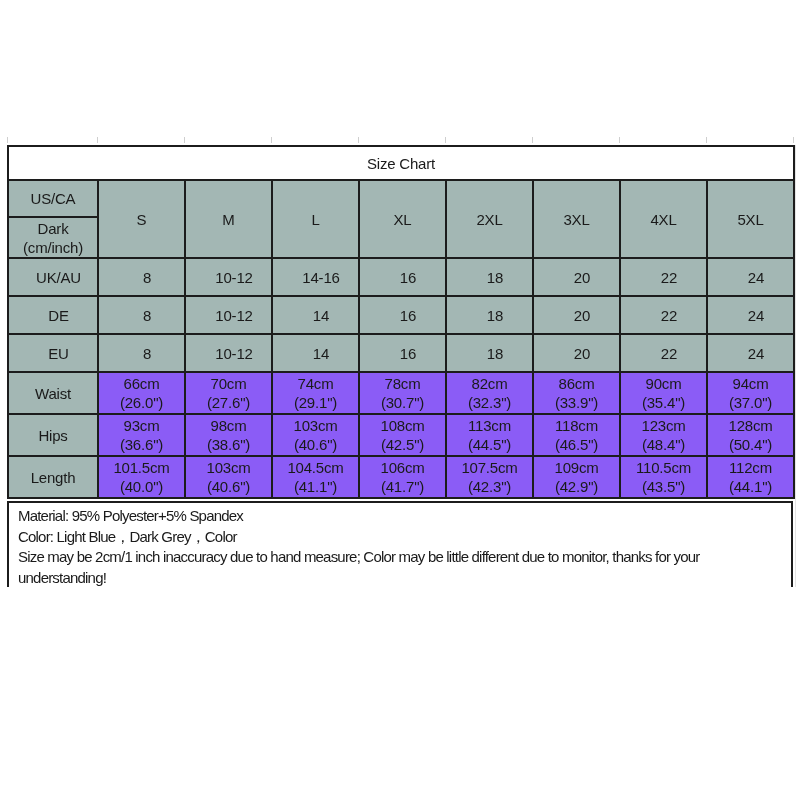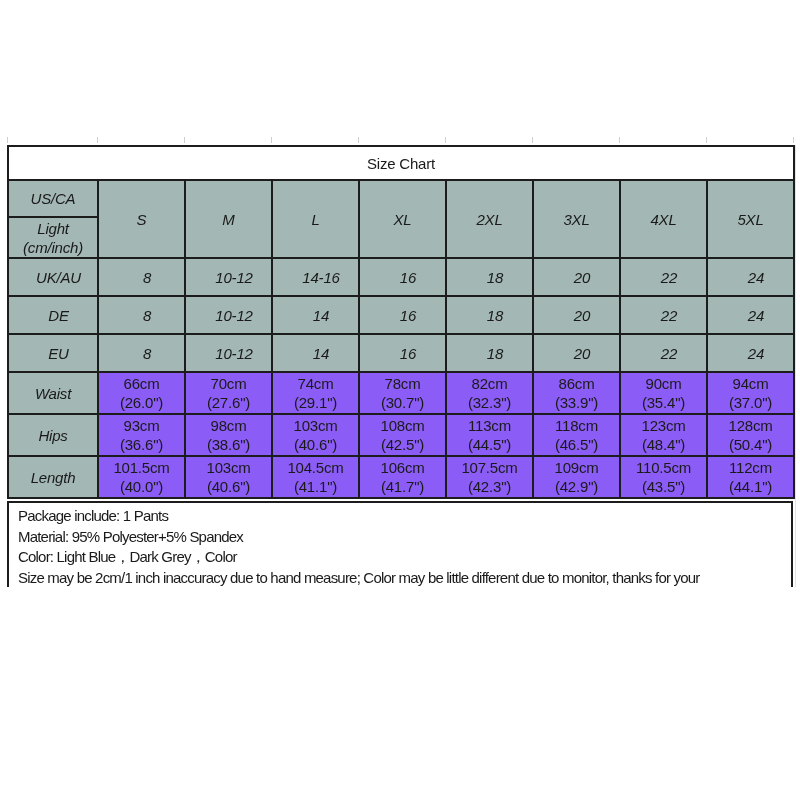--- a/index.html
+++ b/index.html
@@ -9,21 +9,21 @@
   table.size-chart{
     position:absolute;left:7px;top:145px;width:786px;
     border-collapse:collapse;table-layout:fixed;
     letter-spacing:-0.2px;
   }
   table.size-chart td{
     border:2px solid #1c1c1c;
     text-align:center;vertical-align:middle;
     font-size:15px;padding:0;overflow:hidden;
   }
-  td.shade{background:#a3b7b4;font-style:italic;}
+  td.shade{background:#a3b7b4;}
   td.white{background:#8b5cf6;}
   tr.title-row td{height:32px;background:#ffffff;}
   tr.hdr1 td{height:35px;}
   tr.hdr2 td{height:39px;}
   tr.region td{height:36px;padding-left:11px;}
   tr.measure td{height:40px;}
   .two-line span{display:block;line-height:19px;}
   .corner-bottom span{display:block;line-height:19px;}
 
   .notes-box{
@@ -94,21 +94,21 @@
       <td class="shade" rowspan="2">M</td>
       <td class="shade" rowspan="2">L</td>
       <td class="shade" rowspan="2">XL</td>
       <td class="shade" rowspan="2">2XL</td>
       <td class="shade" rowspan="2">3XL</td>
       <td class="shade" rowspan="2">4XL</td>
       <td class="shade" rowspan="2">5XL</td>
     </tr>
     <tr class="hdr2">
       <td class="shade corner-bottom">
-        <span>Light</span>
+        <span>Dark</span>
         <span>(cm/inch)</span>
       </td>
     </tr>
 
     <tr class="region">
       <td class="shade">UK/AU</td>
       <td class="shade">8</td>
       <td class="shade">10-12</td>
       <td class="shade">14-16</td>
       <td class="shade">16</td>
@@ -246,19 +246,18 @@
           </td>
       <td class="white two-line">
             <span>112cm</span>
             <span>(44.1")</span>
           </td>
     </tr>
   </tbody>
     </table>
 
   <div class="notes-box">
-    <p>Package include: 1 Pants</p>
     <p>Material: 95% Polyester+5% Spandex</p>
     <p>Color: Light Blue，Dark Grey，Color</p>
     <p>Size may be 2cm/1 inch inaccuracy due to hand measure; Color may be little different due to monitor, thanks for your understanding!</p>
   </div>
 
 </div>
 
 </body></html>

